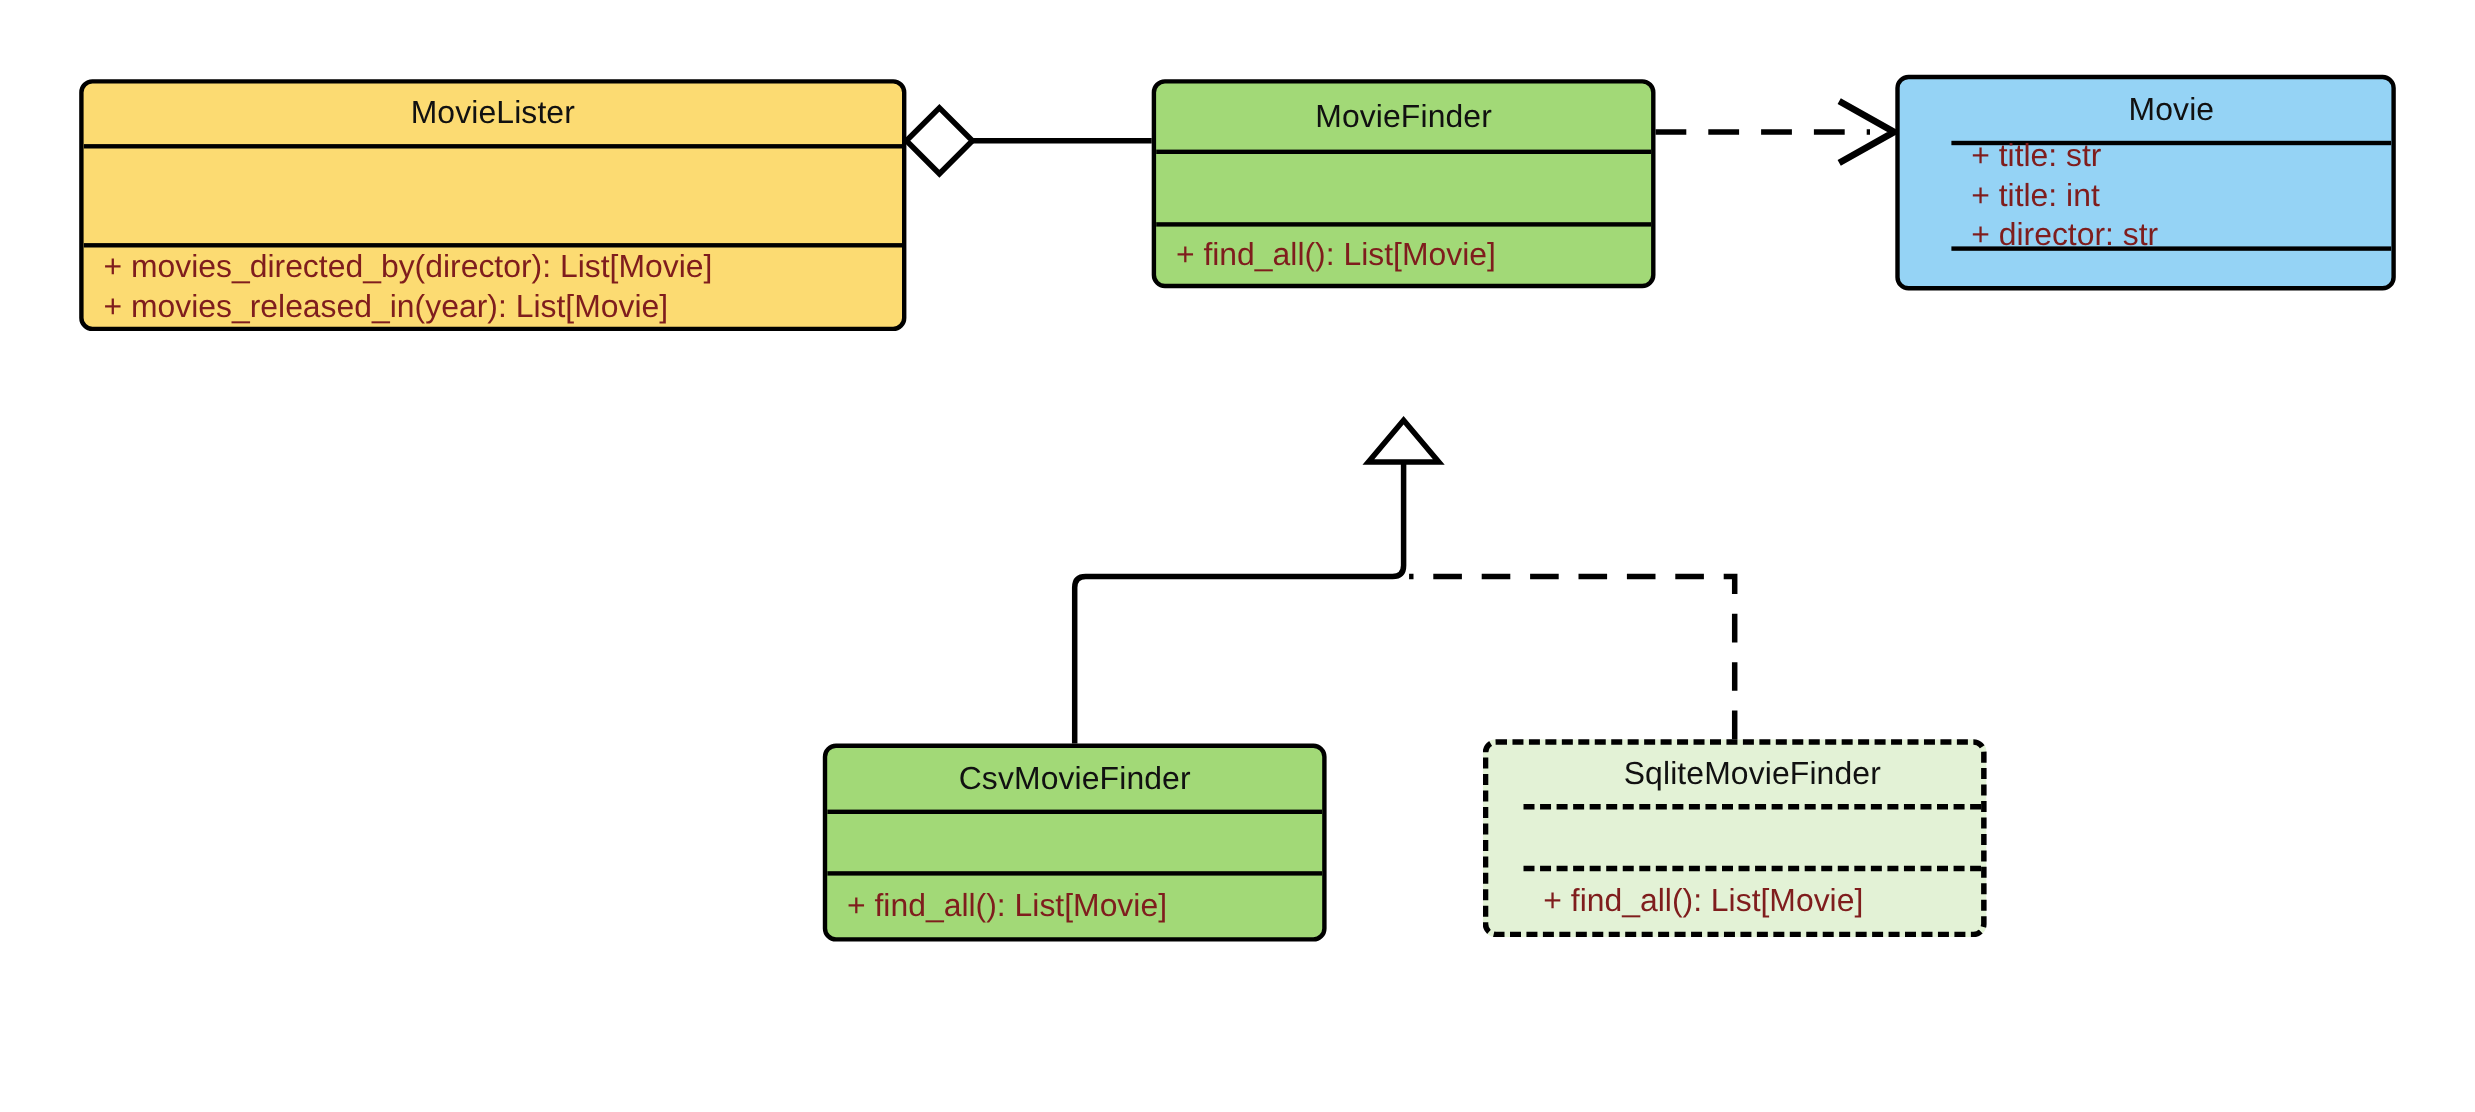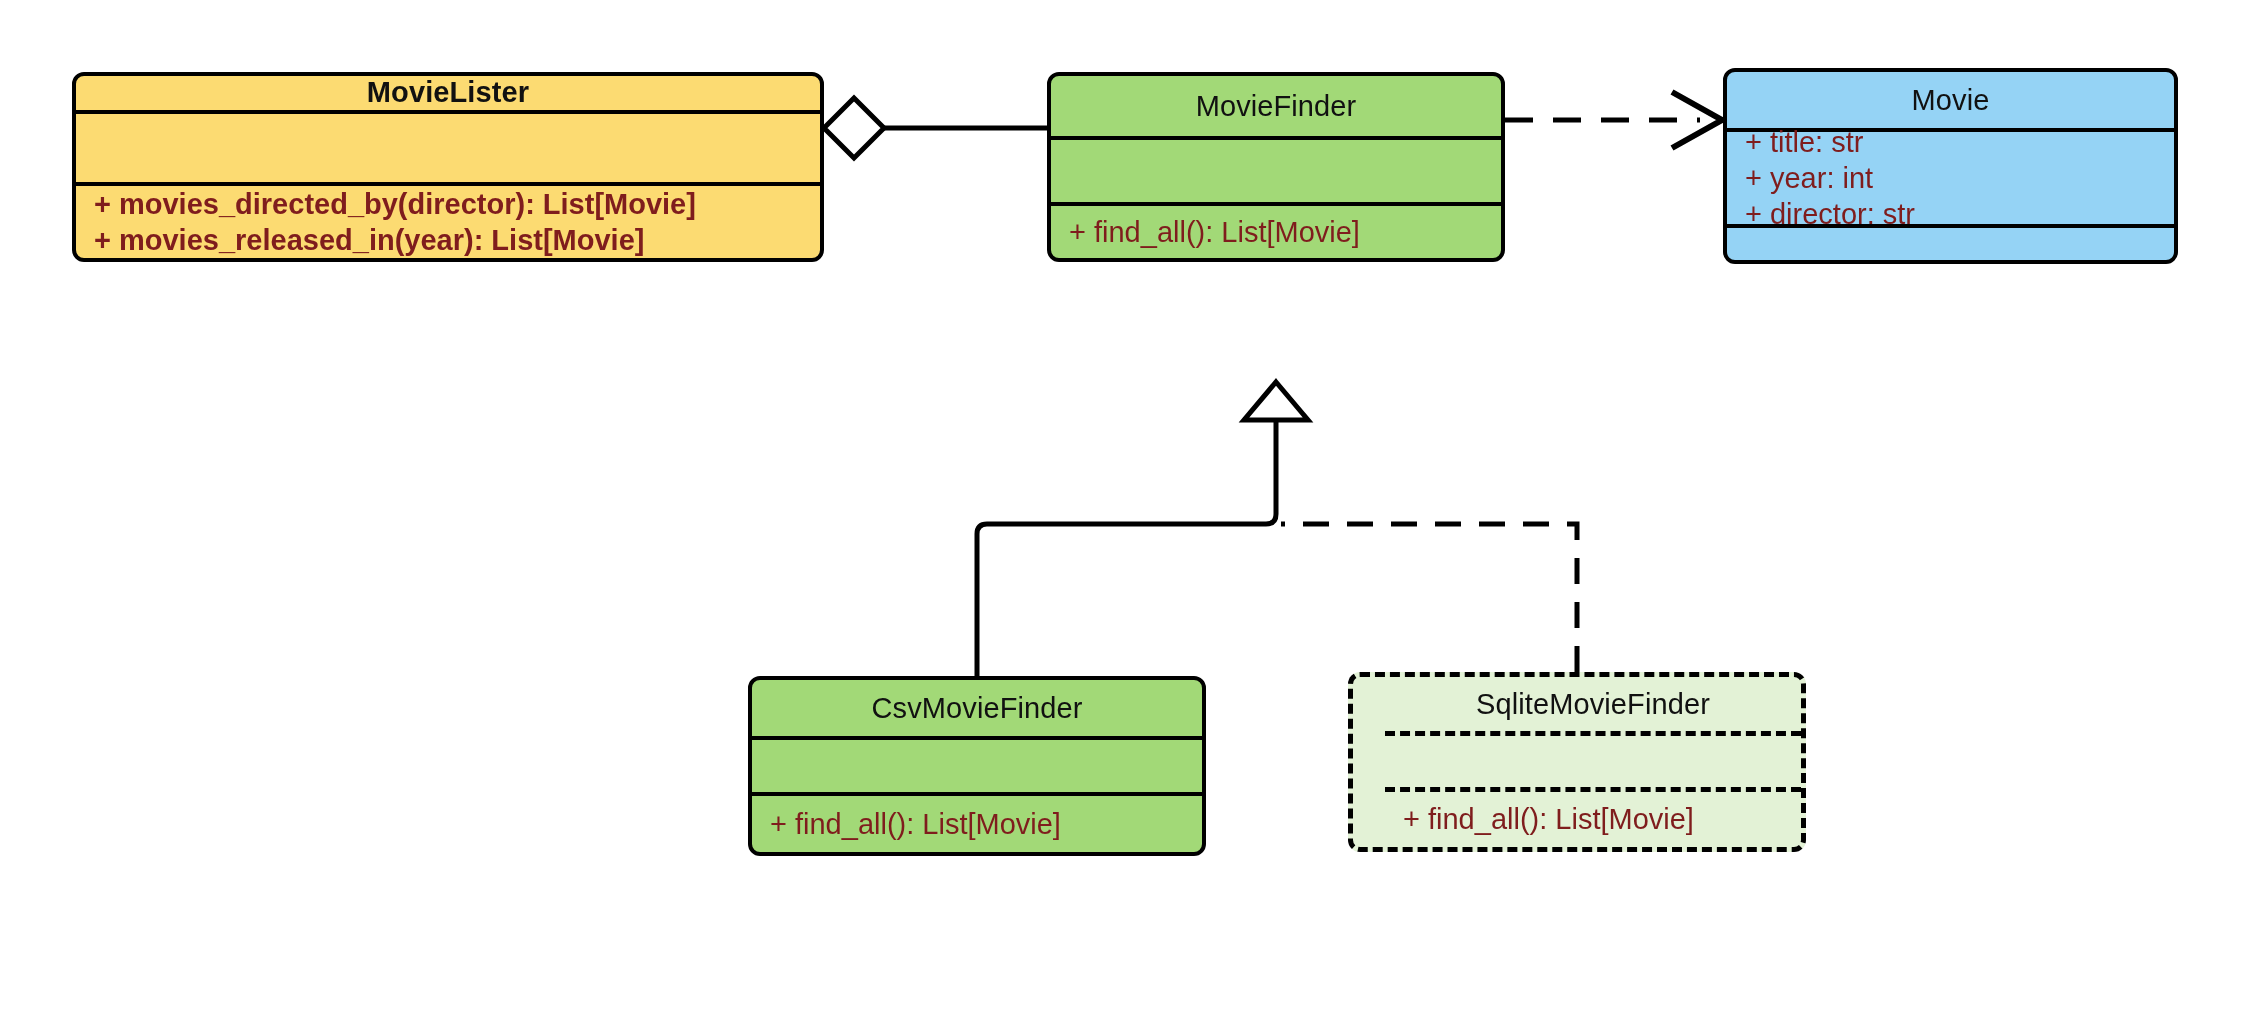--- a/index.html
+++ b/index.html
@@ -57,23 +57,23 @@
     letter-spacing: 0.1px;
   }
   .member {
     font-size: 29px;
     color: #7f1d1d;
     padding-left: 18px;
     line-height: 1.25;
     white-space: nowrap;
   }
   
-  #class-movielister     { left: 72px;   top: 72px;  width: 752px;  height: 190px; font-weight: bold; }
+  #class-movielister     { left: 72px;   top: 72px;  width: 752px;  height: 229px; }
   #class-moviefinder     { left: 1047px; top: 72px;  width: 458px;  height: 190px; }
-  #class-movie           { left: 1723px; top: 68px;  width: 455px;  height: 196px; }
+  #class-movie           { left: 1723px; top: 68px;  width: 455px;  height: 196px; padding-left: 47px; }
   #class-csvmoviefinder  { left: 748px;  top: 676px; width: 458px;  height: 180px; }
   #class-sqlitemoviefinder { left: 1348px; top: 672px; width: 458px; height: 180px; }
 </style>
 </head>
 <body>
 
 <div id="canvas">
 
   <svg id="edges" viewBox="0 0 2250 1011" xmlns="http://www.w3.org/2000/svg">
 
@@ -121,21 +121,21 @@
       <div class="member">+ find_all(): List[Movie]</div>
     </div>
   </div>
 
   <div class="uml-class" id="class-movie" style="background:#95D3F5;">
     <div class="compartment" style="height:56px;">
       <div class="class-name">Movie</div>
     </div>
     <div class="compartment divided" style="height:96px;">
       <div class="member">+ title: str</div>
-      <div class="member">+ year: int</div>
+      <div class="member">+ title: int</div>
       <div class="member">+ director: str</div>
     </div>
     <div class="compartment divided" style="flex:1;"></div>
   </div>
 
   <div class="uml-class" id="class-csvmoviefinder" style="background:#A2D977;">
     <div class="compartment" style="height:56px;">
       <div class="class-name">CsvMovieFinder</div>
     </div>
     <div class="compartment divided" style="height:56px;"></div>

